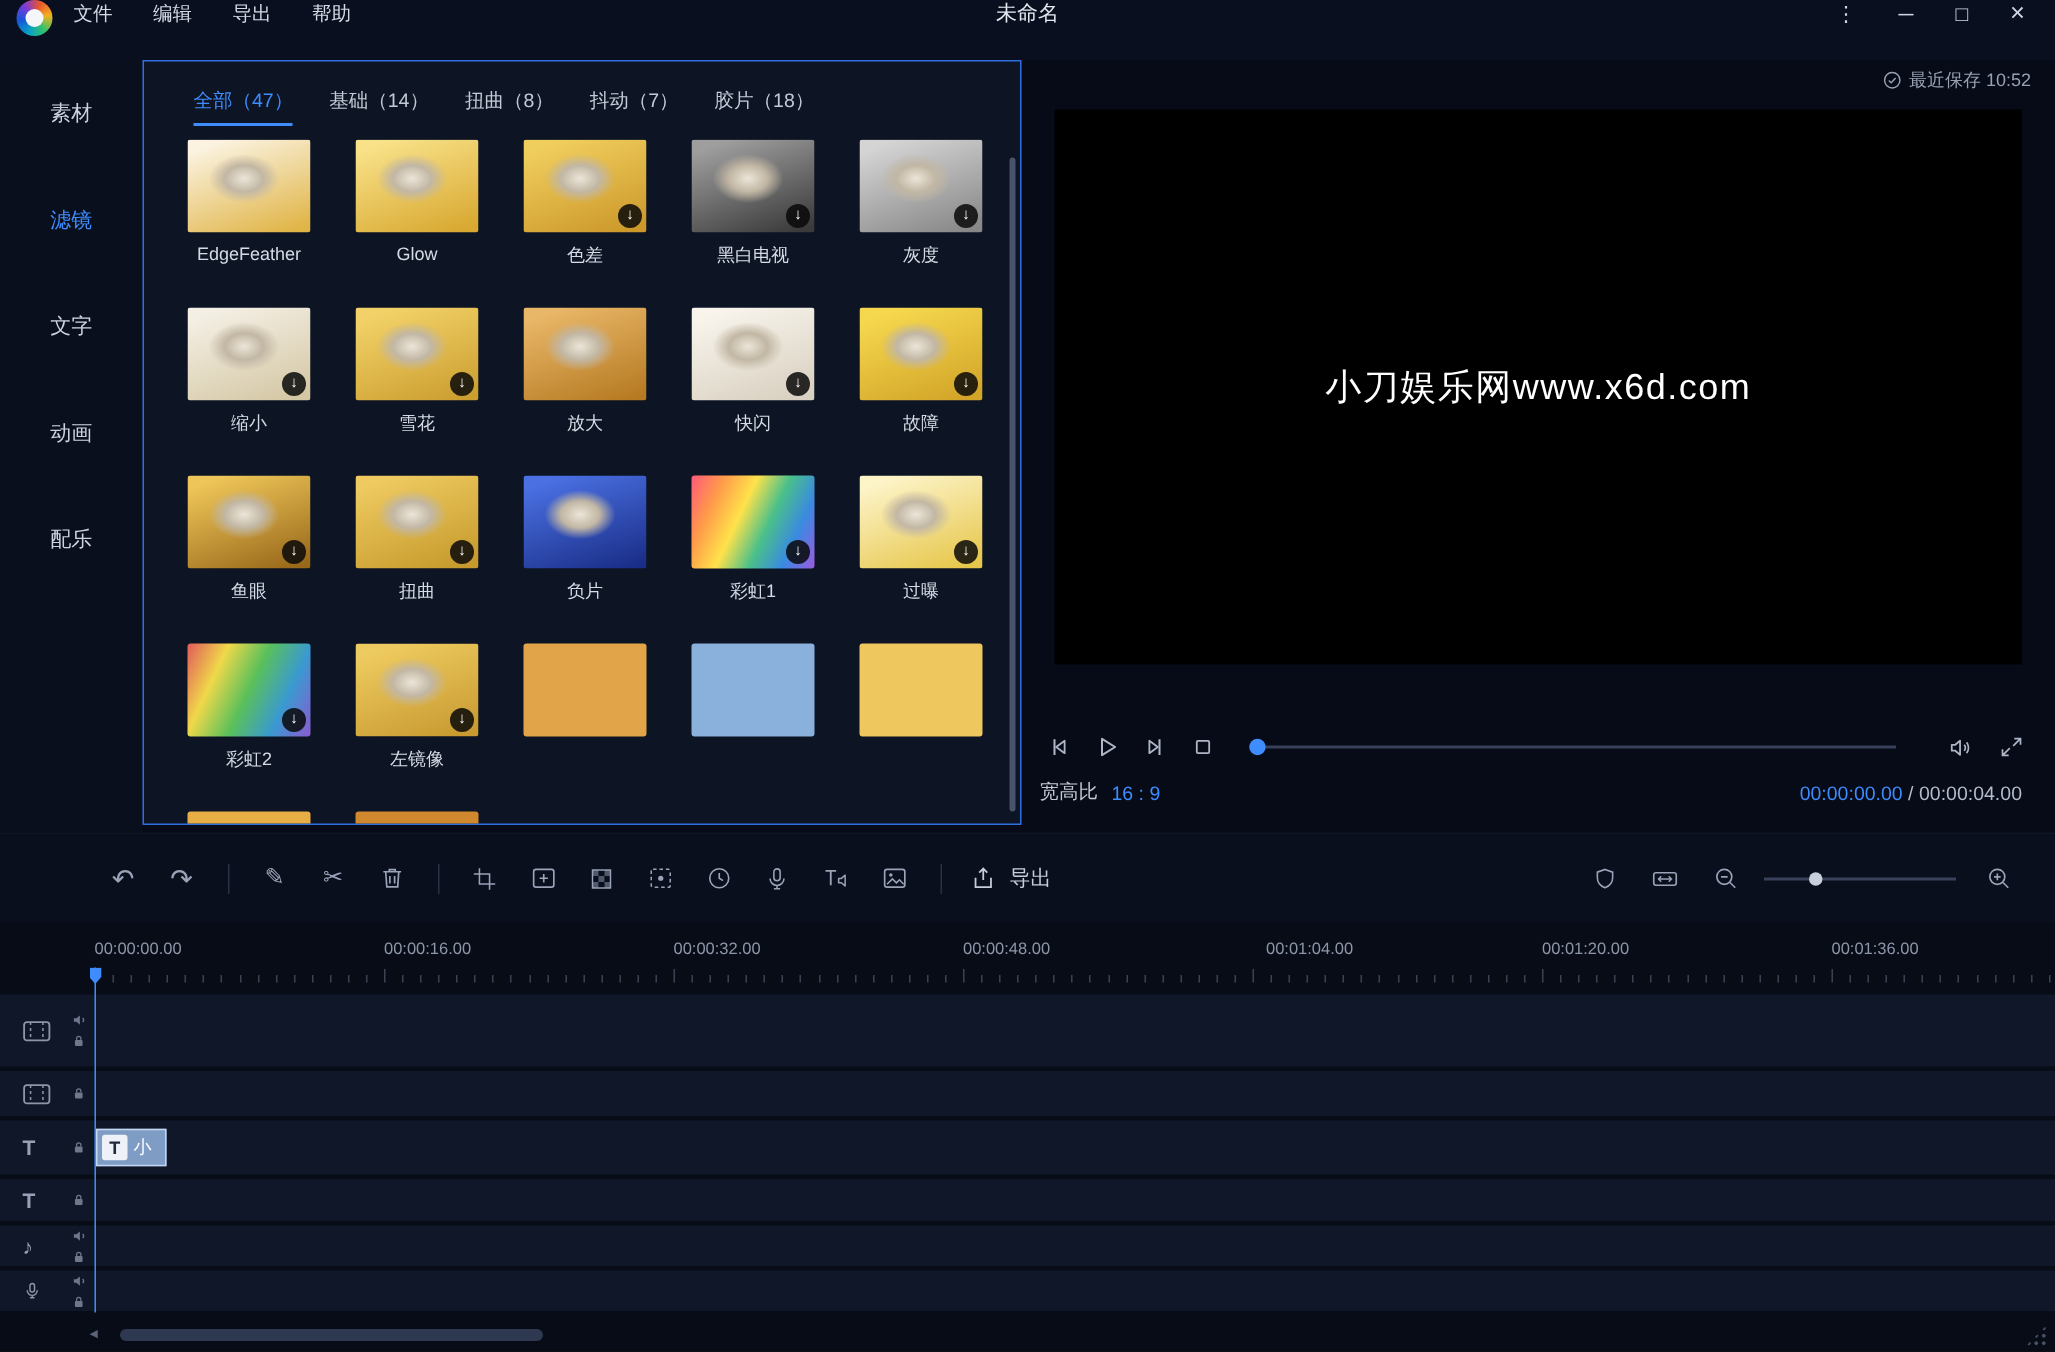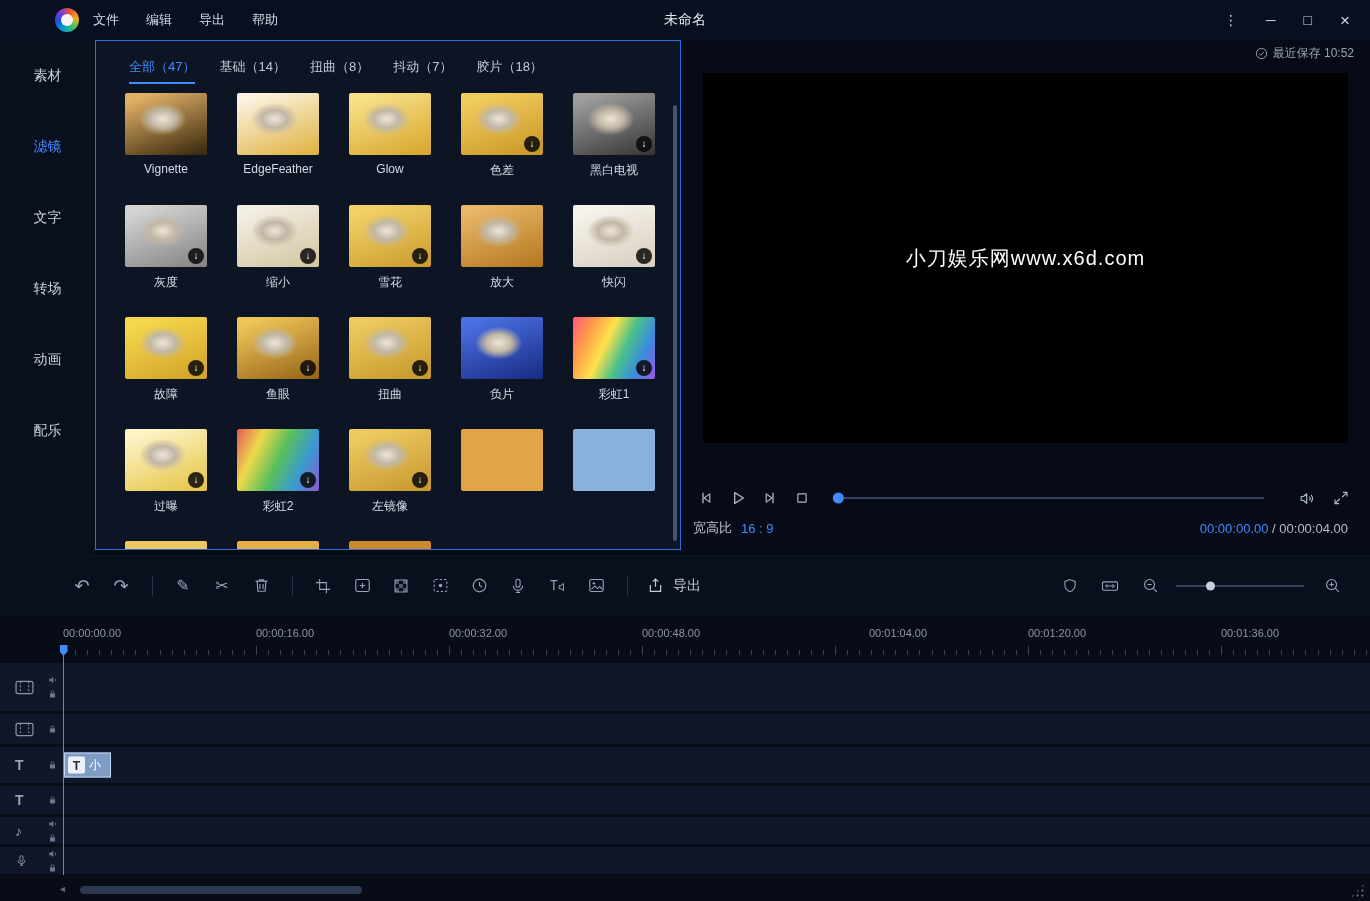--- a/index.html
+++ b/index.html
@@ -2,21 +2,21 @@
 <html><head>
 <meta charset="utf-8">
 <style>
   * { margin:0; padding:0; box-sizing:border-box; }
   html,body { background:#1a1a1a; }
   .app { position:relative; width:1370px; height:901px; background:#060b17;
          font-family:"Liberation Sans", sans-serif; overflow:hidden; color:#c6cdd9; }
 
   
   .titlebar { position:absolute; top:0; left:0; right:0; height:40px; background:#0a0f20;
-              display:flex; align-items:center; z-index:20;padding-left:44px; }
+              display:flex; align-items:flex-start; z-index:20; }
   .app-icon { width:24px; height:24px; border-radius:50%; margin:0 14px 0 11px; position:relative;
               background:conic-gradient(from 200deg,#0aa3c2,#1457d8,#7a3bd8,#e8542e,#f2b01e,#35c26a,#0aa3c2); }
   .app-icon::after { content:""; position:absolute; inset:6px; border-radius:50%; background:#f4f6fa; }
   .menus { display:flex; align-items:center; }
   .menu-item { font-size:13px; color:#d4dae5; margin-right:27px; cursor:default; }
   .tb-title { position:absolute; left:50%; transform:translateX(-50%); font-size:14px; color:#e4e8ef; }
   .tb-right { margin-left:auto; display:flex; align-items:center; gap:28px; padding-right:20px;
               color:#cfd5e0; font-size:14px; }
   .winbtn { cursor:pointer; line-height:1; }
 
@@ -42,21 +42,21 @@
   .flabel { margin-top:7px; font-size:12px; color:#d6dbe5; }
   .vscroll { position:absolute; right:3px; top:62px; bottom:6px; width:4px; }
   .vthumb { position:absolute; top:2px; bottom:2px; width:4px; background:#49536a; border-radius:2px; cursor:grab; }
 
   
   .preview { position:absolute; left:681px; top:0; width:689px; height:515px; }
   .saved-row { position:absolute; top:5px; right:16px; display:flex; align-items:center; gap:5px;
                font-size:12px; color:#98a0b2; }
   .video { position:absolute; left:22px; top:33px; width:645px; height:370px; background:#000;
            display:flex; align-items:center; justify-content:center; }
-  .watermark { color:#ffffff; font-size:20px; letter-spacing:1px; }
+  .watermark { color:#ffffff; font-size:24px; letter-spacing:1px; }
   .controls { position:absolute; left:12px; right:16px; top:441px; height:34px;
               display:flex; align-items:center; color:#aeb6c8; }
   .ctl-btn { width:26px; height:26px; margin-right:6px; display:flex; align-items:center;
              justify-content:center; cursor:pointer; }
   .progress { flex:1; height:2px; background:#39415a; margin:0 22px 0 14px; position:relative; cursor:pointer; }
   .pknob { position:absolute; left:0; top:50%; transform:translate(-20%,-50%); width:11px; height:11px;
            border-radius:50%; background:#3f8cfe; cursor:grab; }
   .av-btn { width:26px; height:26px; display:flex; align-items:center; justify-content:center;
             cursor:pointer; margin-left:8px; }
   .infobar { position:absolute; left:12px; right:22px; top:479px; display:flex; align-items:center; font-size:13px; }
@@ -134,39 +134,34 @@
       <span class="winbtn">□</span>
       <span class="winbtn" style="font-size:17px">×</span>
     </div>
   </div>
 
   <div class="main">
     <div class="sidebar" id="sidebar">
         <div class="side-item">素材</div>
         <div class="side-item active">滤镜</div>
         <div class="side-item">文字</div>
-        <div class="side-item">转场</div>
         <div class="side-item">动画</div>
         <div class="side-item">配乐</div>
       </div>
 
     <div class="filter-panel">
       <div class="tabs" id="filter-tabs">
           <span class="tab active">全部（47）</span>
           <span class="tab">基础（14）</span>
           <span class="tab">扭曲（8）</span>
           <span class="tab">抖动（7）</span>
           <span class="tab">胶片（18）</span>
         </div>
       <div class="grid-wrap">
         <div class="grid" id="filter-grid">
-            <div class="card">
-              <div class="thumb" style="background: radial-gradient(60% 55% at 46% 42%, rgb(236, 229, 216) 0%, rgb(194, 183, 164) 26%, rgba(0, 0, 0, 0) 48%), linear-gradient(160deg, rgb(224, 176, 102) 10%, rgb(63, 45, 15) 95%);"></div>
-              <div class="flabel">Vignette</div>
-            </div>
             <div class="card">
               <div class="thumb" style="background: radial-gradient(60% 55% at 46% 42%, rgb(236, 229, 216) 0%, rgb(194, 183, 164) 26%, rgba(0, 0, 0, 0) 48%), linear-gradient(160deg, rgb(251, 243, 224) 10%, rgb(224, 180, 70) 95%);"></div>
               <div class="flabel">EdgeFeather</div>
             </div>
             <div class="card">
               <div class="thumb" style="background: radial-gradient(60% 55% at 46% 42%, rgb(236, 229, 216) 0%, rgb(194, 183, 164) 26%, rgba(0, 0, 0, 0) 48%), linear-gradient(160deg, rgb(248, 225, 136) 10%, rgb(216, 168, 48) 95%);"></div>
               <div class="flabel">Glow</div>
             </div>
             <div class="card">
               <div class="thumb" style="background: radial-gradient(60% 55% at 46% 42%, rgb(236, 229, 216) 0%, rgb(194, 183, 164) 26%, rgba(0, 0, 0, 0) 48%), linear-gradient(160deg, rgb(240, 206, 94) 10%, rgb(204, 152, 42) 95%);">
@@ -438,21 +433,21 @@
         </svg>
     </span>
   </div>
 
   <div class="timeline">
     <div class="ruler" id="ruler">
         <span class="rlabel" style="left: 63px;">00:00:00.00</span>
         <span class="rlabel" style="left: 256px;">00:00:16.00</span>
         <span class="rlabel" style="left: 449px;">00:00:32.00</span>
         <span class="rlabel" style="left: 642px;">00:00:48.00</span>
-        <span class="rlabel" style="left: 869px;">00:01:04.00</span>
+        <span class="rlabel" style="left: 844px;">00:01:04.00</span>
         <span class="rlabel" style="left: 1028px;">00:01:20.00</span>
         <span class="rlabel" style="left: 1221px;">00:01:36.00</span>
         <div class="tick" style="left: 63px; height: 9px;"></div>
         <div class="tick" style="left: 75.0625px; height: 5px;"></div>
         <div class="tick" style="left: 87.125px; height: 5px;"></div>
         <div class="tick" style="left: 99.1875px; height: 5px;"></div>
         <div class="tick" style="left: 111.25px; height: 5px;"></div>
         <div class="tick" style="left: 123.312px; height: 5px;"></div>
         <div class="tick" style="left: 135.375px; height: 5px;"></div>
         <div class="tick" style="left: 147.438px; height: 5px;"></div>

